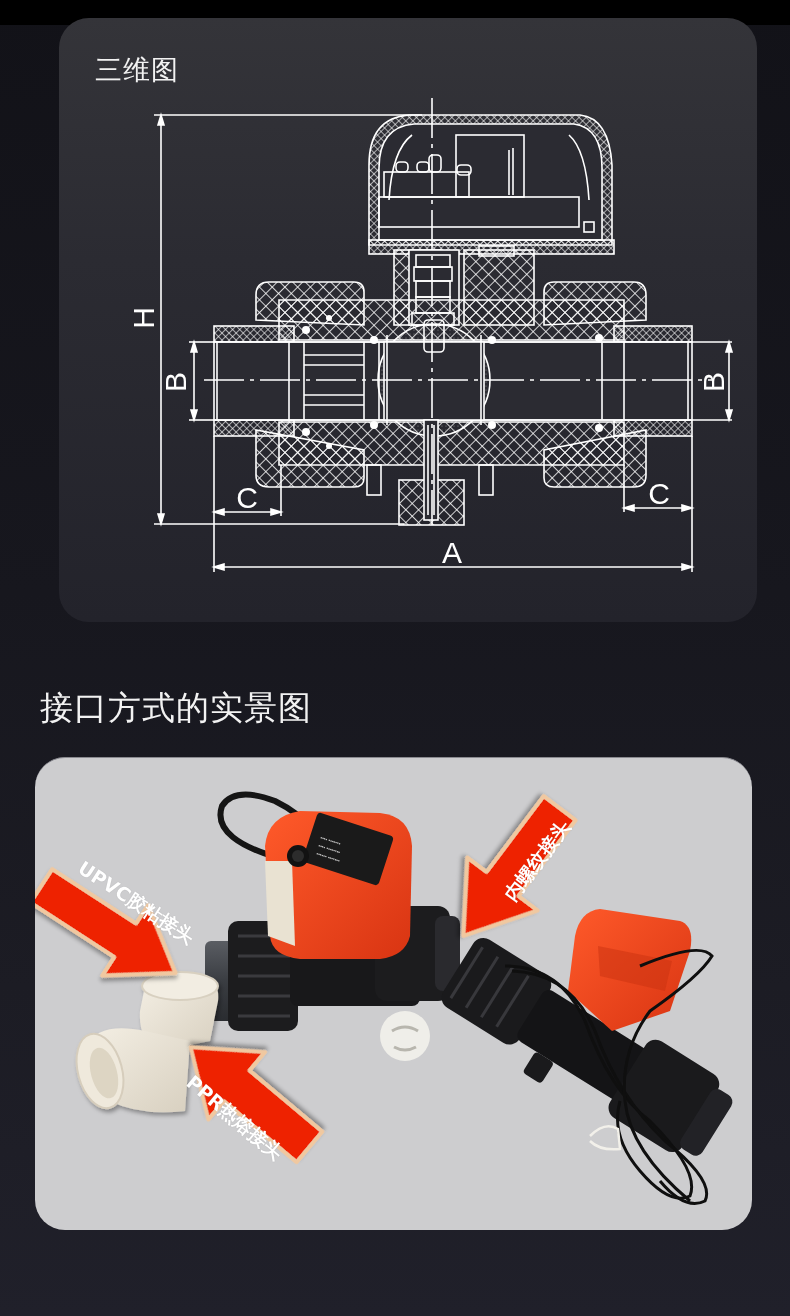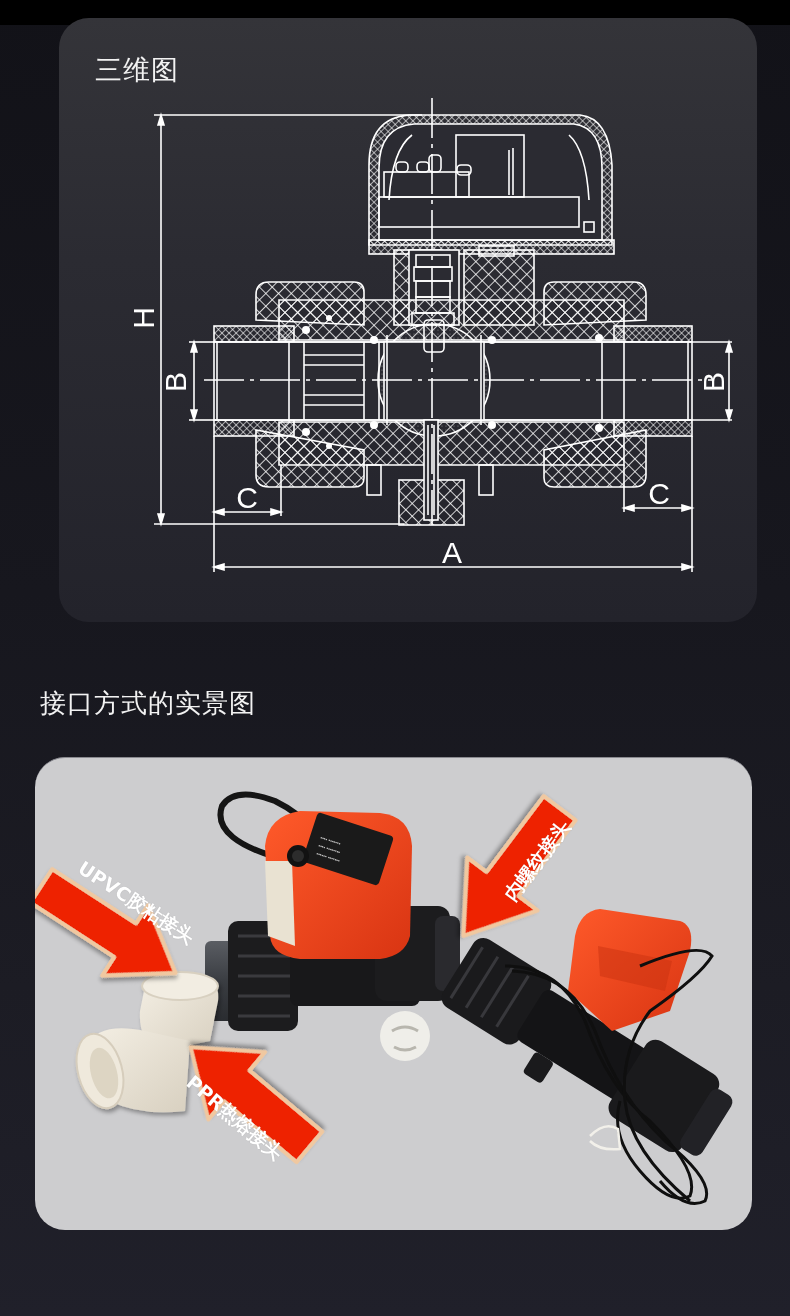--- a/index.html
+++ b/index.html
@@ -17,21 +17,21 @@
     overflow: hidden;
     margin-left: 24px;
   }
   .card-title {
     position: absolute; left: 36px; top: 34px;
     color: #f2f2f2; font-size: 27px; letter-spacing: 1px;
   }
   .diagram-svg { position: absolute; left: 0; top: 0; }
   .section-title {
     position: absolute; left: 40px; top: 686px;
-    color: #f2f2f2; font-size: 26px; letter-spacing: 1px;
+    color: #f2f2f2; font-size: 33px; letter-spacing: 1px;
   }
   .card-photo {
     position: absolute; left: 35px; top: 757px; width: 717px; height: 473px;
     border-radius: 30px; background: #cdcdcf; overflow: hidden;
     border-top: 1px solid #8a8a90;
   }
   .photo-svg { position: absolute; left: 0; top: 0; }
   .arrow-label {
     position: absolute; color: #fff; font-weight: bold; font-size: 19px;
     white-space: nowrap; transform-origin: center center;

